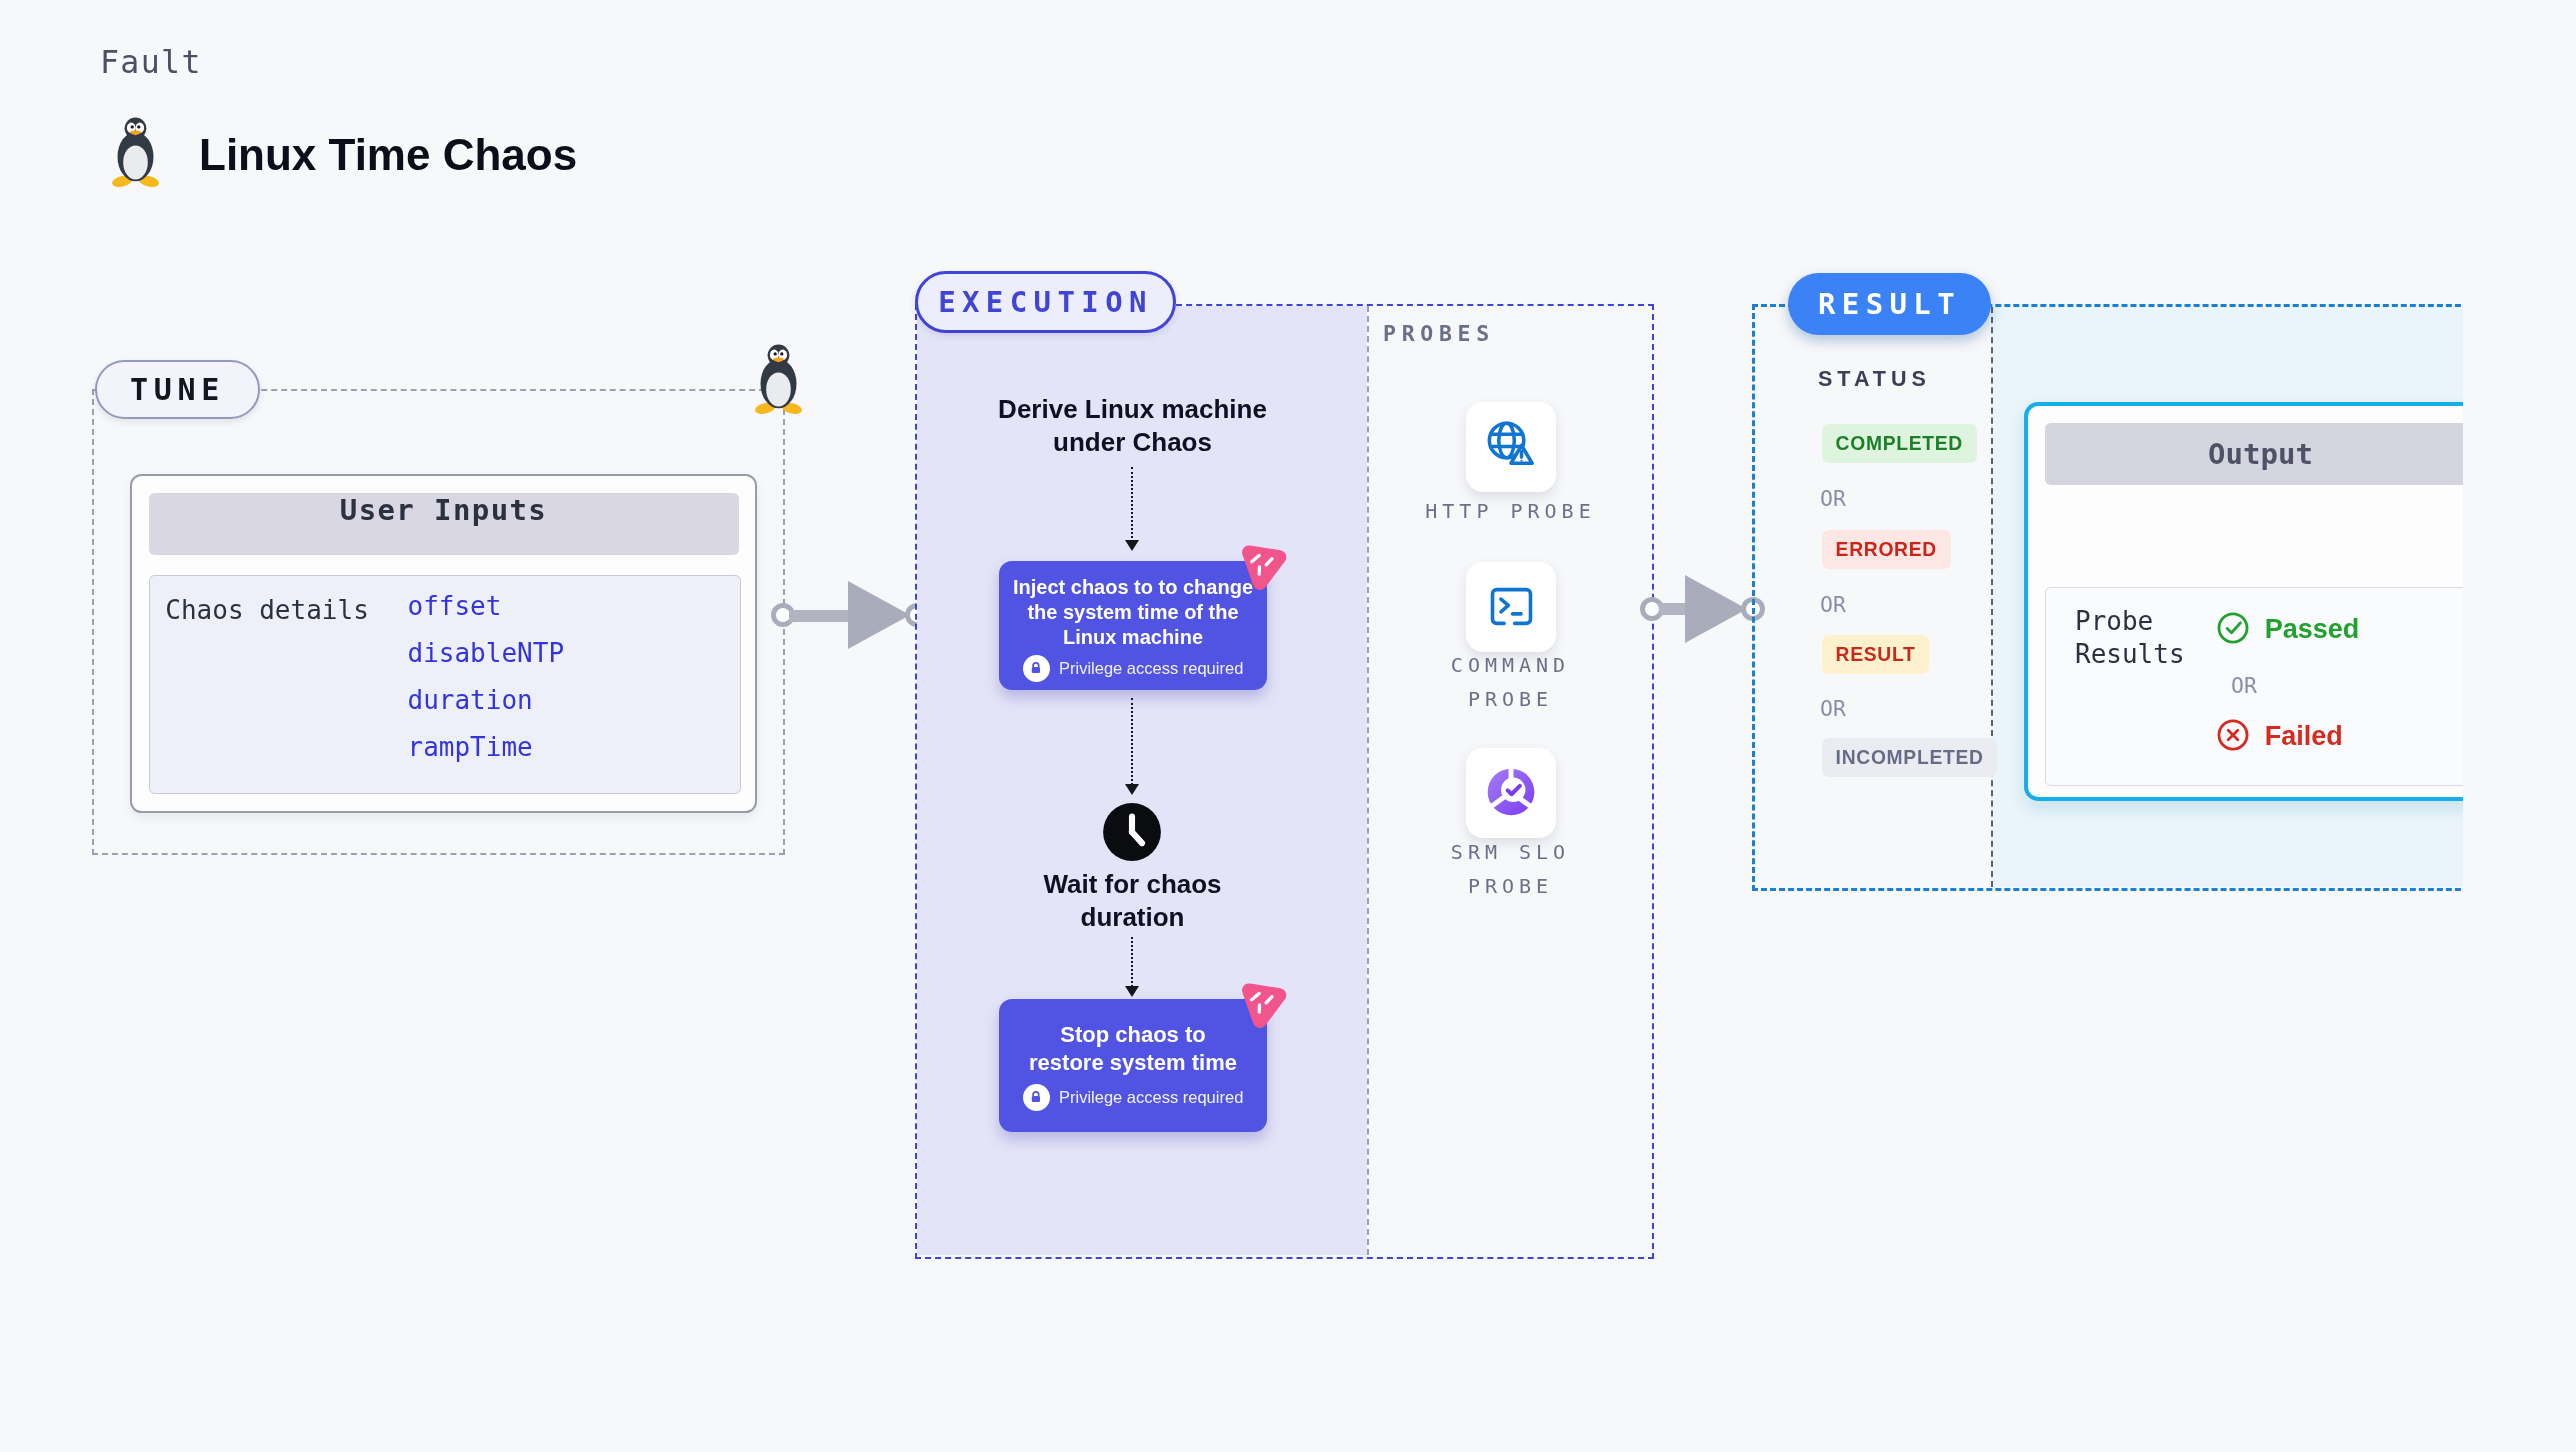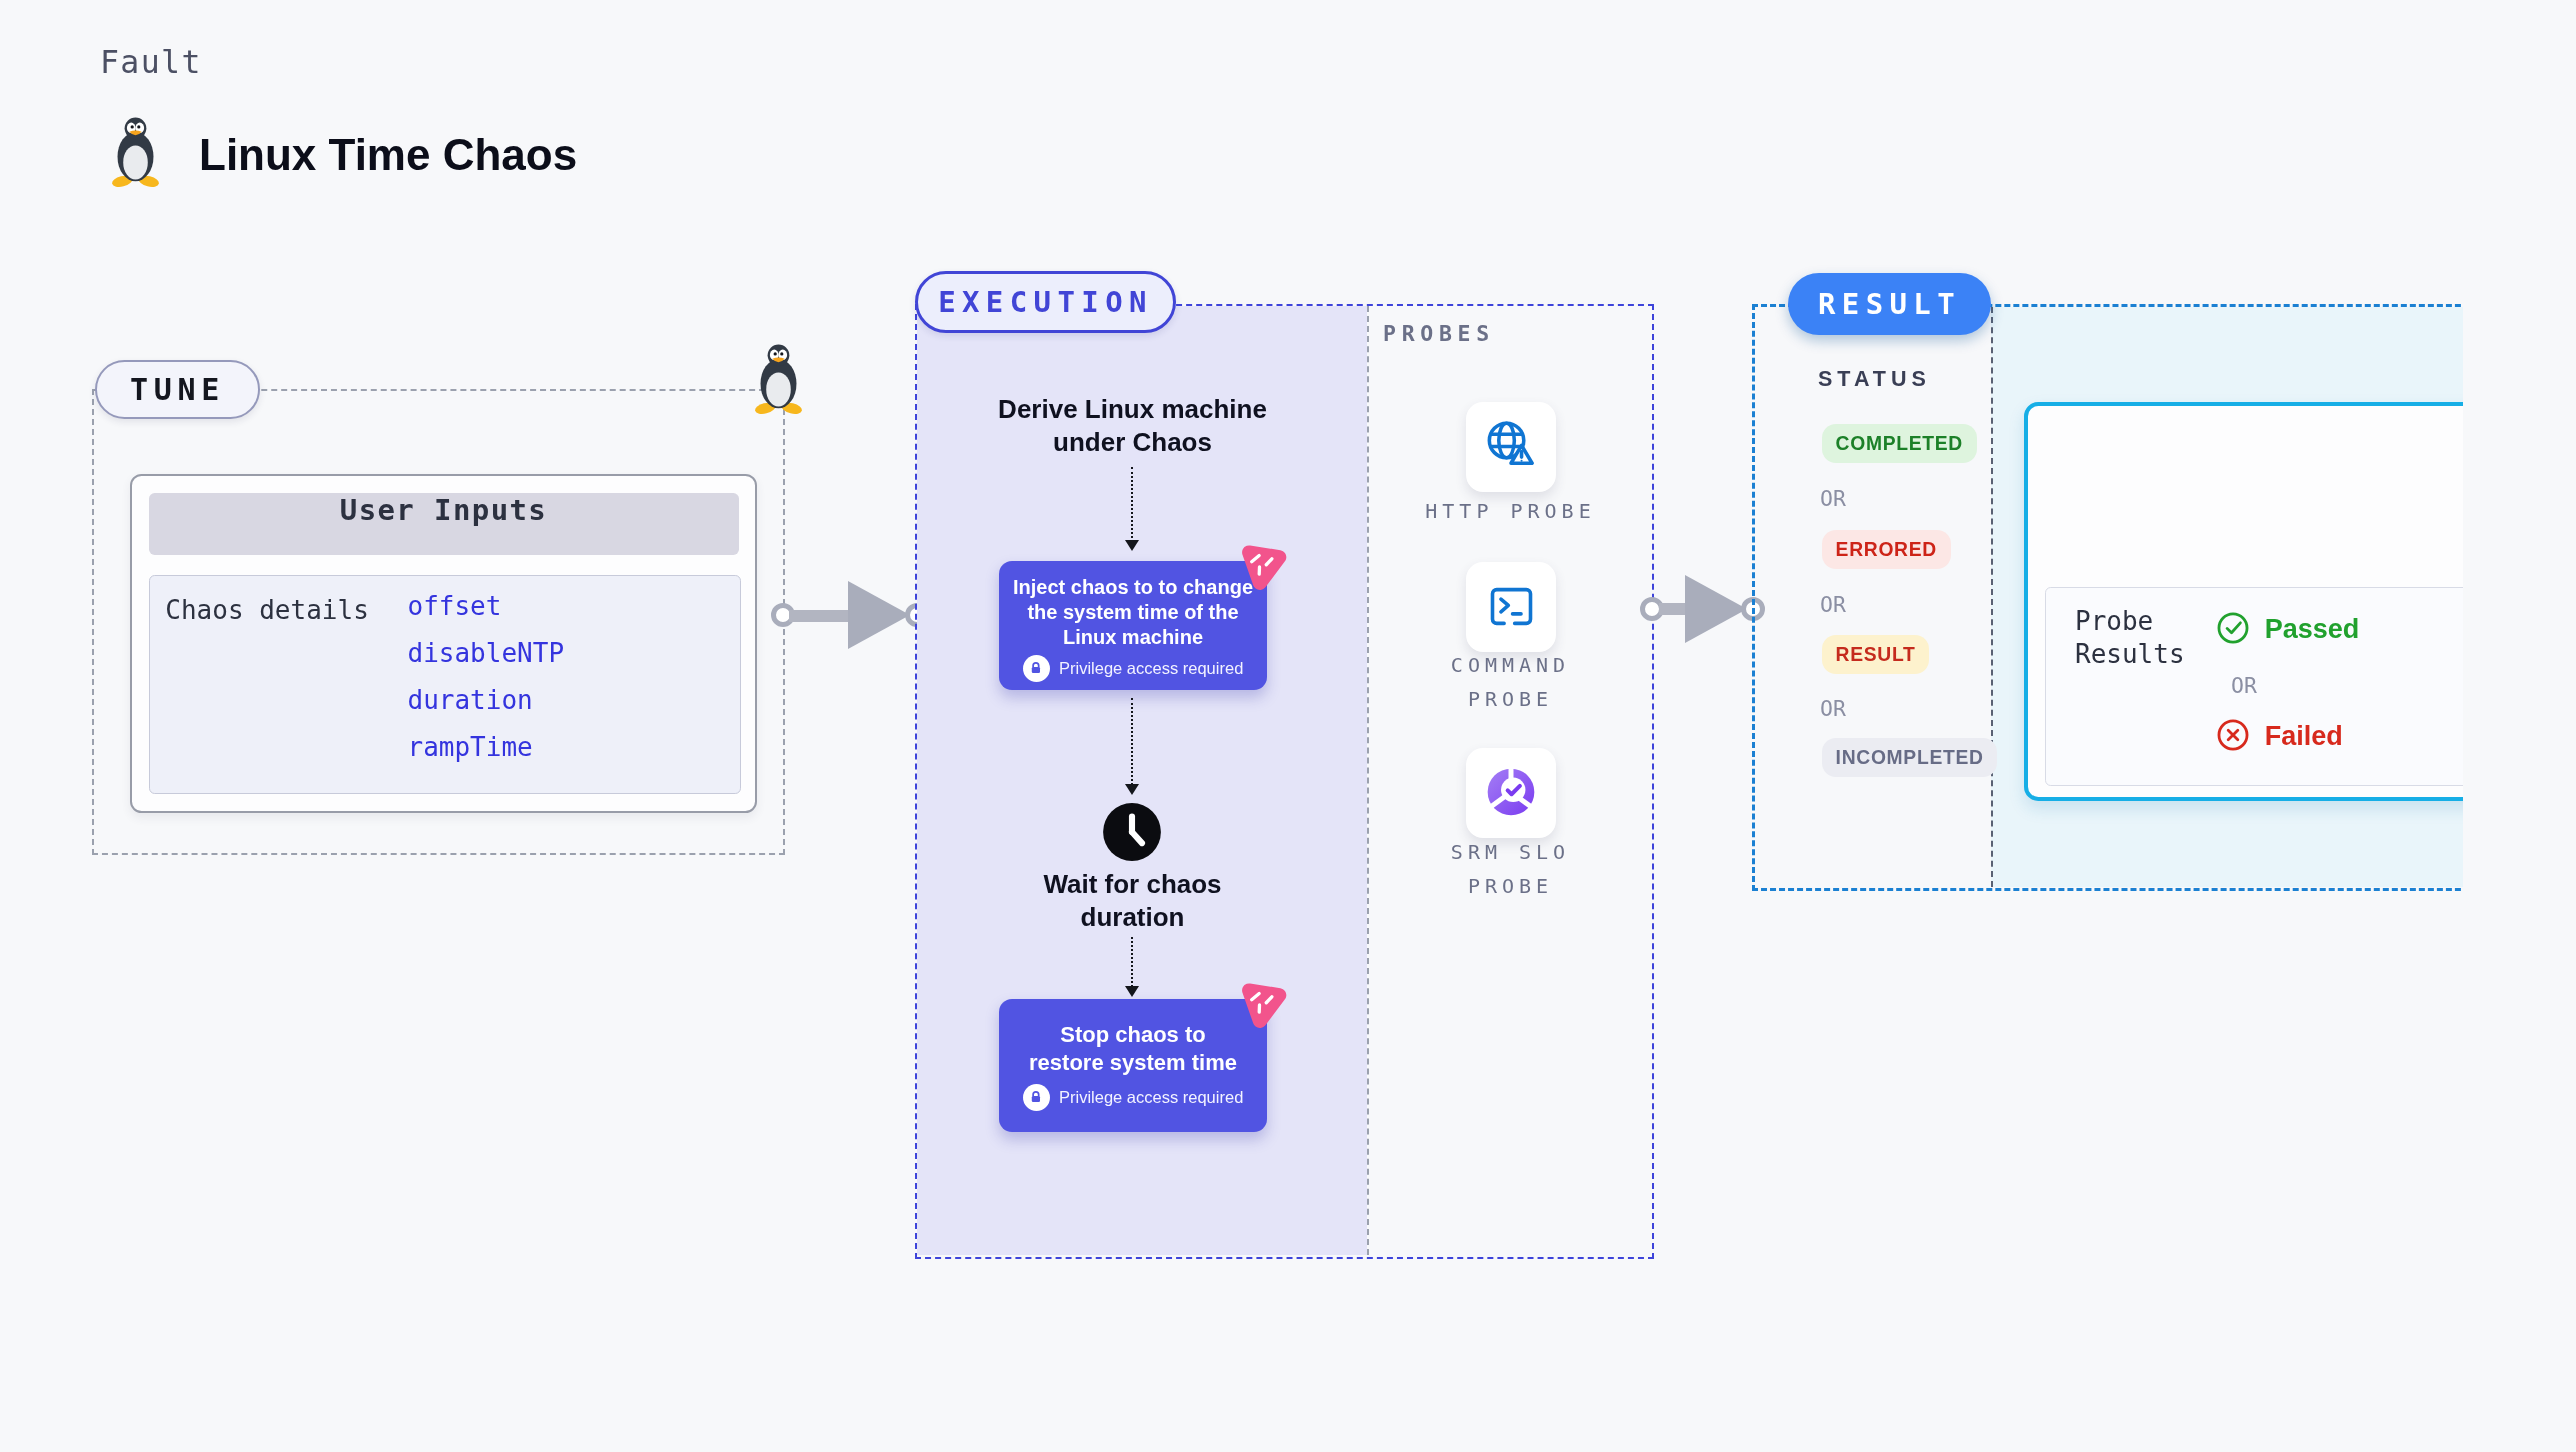--- a/index.html
+++ b/index.html
@@ -48,21 +48,21 @@
   .priv-text{font-size:16.5px;color:#f3f3ff;}
 
   
   .zone-label{font-size:21.5px;font-weight:bold;color:#6b7088;letter-spacing:5.7px;}
   .probe-card{width:90px;height:90px;background:#ffffff;border-radius:17px;box-shadow:0 5.7px 11.5px rgba(60,60,90,.12);
               display:flex;align-items:center;justify-content:center;}
   .probe-label{font-size:20px;color:#6b7088;letter-spacing:5px;text-align:center;line-height:34px;font-family:"DejaVu Sans Mono",monospace;}
 
   
   .status-label{font-size:21.5px;font-weight:bold;color:#3a3f55;letter-spacing:5px;}
-  .badge{display:inline-block;border-radius:14px;font-size:19.3px;font-weight:bold;letter-spacing:0.7px;padding:8.6px 13.6px;}
+  .badge{display:inline-block;border-radius:7px;font-size:19.3px;font-weight:bold;letter-spacing:0.7px;padding:8.6px 13.6px;}
   .badge-completed{background:#def4de;color:#1c8028;}
   .badge-errored{background:#fce7e5;color:#cd2418;}
   .badge-queued{background:#fdf2cd;color:#c52b1d;}
   .badge-incompleted{background:#ebecf2;color:#676c86;}
   .or-sep{font-size:21.5px;color:#8b8fa3;}
 
   .output-card{background:#fdfdfe;border:4.3px solid #16aee6;border-radius:14.3px;box-shadow:0 7.2px 15.8px rgba(20,120,180,.15);box-sizing:border-box;}
   .output-header{background:#d5d5df;border-radius:5.7px;display:flex;align-items:center;justify-content:center;
                  font-size:29px;font-weight:bold;color:#4e5266;}
   .output-row{background:#fafbfe;border:1.4px solid #d8dbe6;border-radius:5.7px;box-sizing:border-box;}
@@ -300,20 +300,23 @@
   <div class="abs sans status-label" style="left:1818px;top:367px;">STATUS</div>
   <div class="abs badge badge-completed sans" style="left:1822px;top:424px;">COMPLETED</div>
   <div class="abs mono or-sep" style="left:1820px;top:486px;">OR</div>
   <div class="abs badge badge-errored sans" style="left:1822px;top:530px;">ERRORED</div>
   <div class="abs mono or-sep" style="left:1820px;top:592px;">OR</div>
   <div class="abs badge badge-queued sans" style="left:1822px;top:635px;">RESULT</div>
   <div class="abs mono or-sep" style="left:1820px;top:696px;">OR</div>
   <div class="abs badge badge-incompleted sans" style="left:1822px;top:738px;">INCOMPLETED</div>
 
   <div class="abs output-card" style="left:2024px;top:402px;width:469px;height:399px;">
+    <div class="abs output-header mono" style="left:17px;top:17px;width:431px;height:62px;">
+      <span>Output</span>
+    </div>
     <div class="abs output-row" style="left:17px;top:181px;width:431px;height:199px;">
       <div class="abs mono row-label" style="left:29px;top:17px;">
         <div>Probe</div>
         <div>Results</div>
       </div>
       <div class="abs" style="left:170px;top:23px;">
         <span style="vertical-align:middle;display:inline-block;">
           <svg width="34" height="34" viewBox="0 0 46 46">
             <circle cx="23" cy="23" r="19" fill="none" stroke="#21a12e" stroke-width="3.8"></circle>
             <path d="M15 23.5 l6 6 L33 16" fill="none" stroke="#21a12e" stroke-width="3.8" stroke-linecap="round" stroke-linejoin="round"></path>

